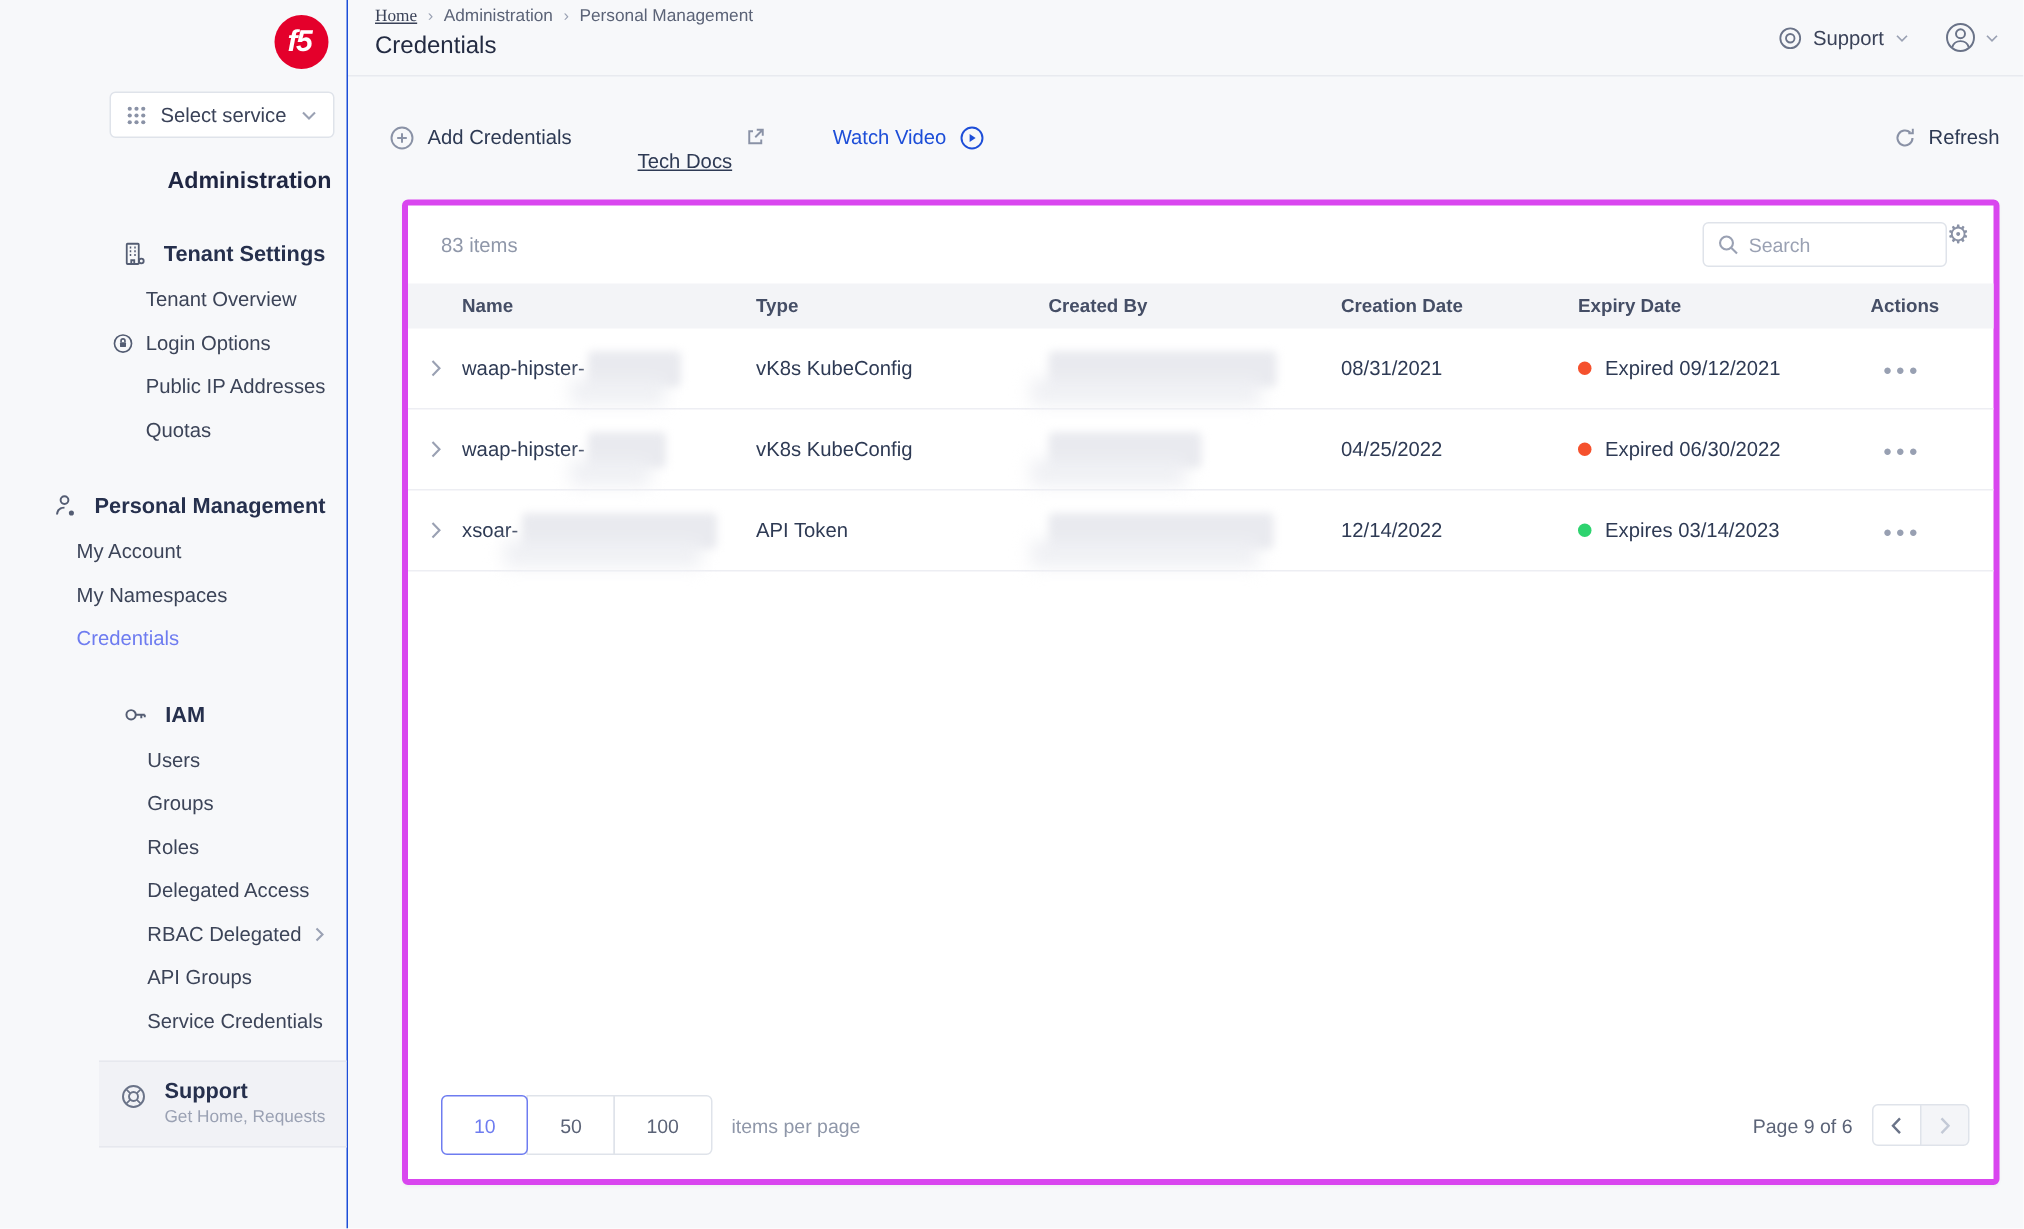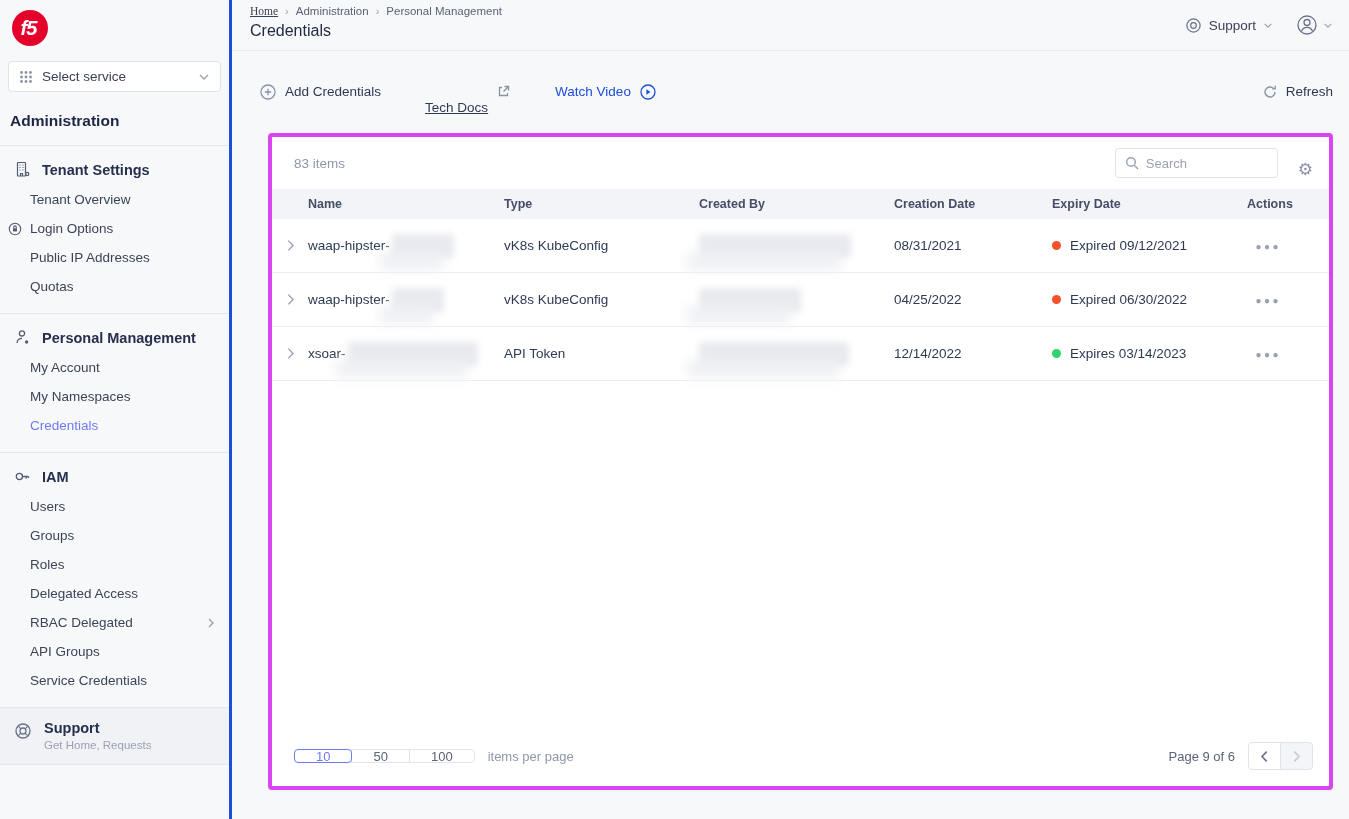--- a/index.html
+++ b/index.html
@@ -9,22 +9,22 @@
     background:#f7f8fa;
     color:#39415a;
     display:flex;
   }
   svg { display:block; }
 
   
   .sidebar {
     width:232px; min-width:232px; height:100%;
     background:#f7f8fa;
-    border-right:3px solid #1d4ed8;
-    display:flex; flex-direction:column;
+    border-right:1px solid #1d4ed8;
+    display:flex; flex-direction:column;align-items:flex-end;
   }
   .logo-wrap { padding:10px 12px 8px; }
   .f5-logo {
     width:36px; height:36px; border-radius:50%;
     background:#e4002b; color:#fff;
     font-weight:700; font-style:italic; font-size:20px;
     display:flex; align-items:center; justify-content:center;
     letter-spacing:-1px; padding-right:3px;
   }
   .service-select {
@@ -103,21 +103,21 @@
     margin:1px 16px 29px 36px;
     flex:1;
     display:flex; flex-direction:column;
     box-shadow:0 1px 2px rgba(30,40,70,.03);
   }
   .card-head {
     display:flex; align-items:center; justify-content:space-between;
     padding:11px 16px 11px 22px;
   }
   .items-count { font-size:13.5px; color:#8f97a9; }
-  .head-right { display:flex; align-items:flex-end; gap:20px; }
+  .head-right { display:flex; align-items:flex-start; }
   .search-box {
     width:163px; height:30px;
     border:1px solid #dfe3ea; border-radius:4px; background:#fff;
     display:flex; align-items:center; gap:7px; padding:0 9px;
   }
   .search-box .sicon { color:#9aa1b3; }
   .search-box input {
     border:none; outline:none; width:100%; font-size:13px;
     font-family:"Liberation Sans", sans-serif; color:#3a4258; background:transparent;
   }
@@ -157,21 +157,21 @@
 
   .card-spacer { flex:1; }
 
   .card-foot {
     display:flex; align-items:center; justify-content:space-between;
     padding:14px 16px 16px 22px;
   }
   .foot-left { display:flex; align-items:center; gap:13px; }
   .size-group { display:flex; }
   .size-btn {
-    min-width:31px; height:14px; padding:0 21px;
+    min-width:31px; height:40px; padding:0 21px;
     border:1px solid #dfe3ea; background:#fff;
     font-size:13px; color:#5b6377; cursor:pointer;
     display:flex; align-items:center; justify-content:center;
   }
   .size-btn:first-child { border-radius:4px 0 0 4px; }
   .size-btn:last-child { border-radius:0 4px 4px 0; }
   .size-btn + .size-btn { margin-left:-1px; }
   .size-btn.selected {
     border:1px solid #6e7cf0; color:#6e7cf0; border-radius:4px; z-index:2; position:relative;
   }

